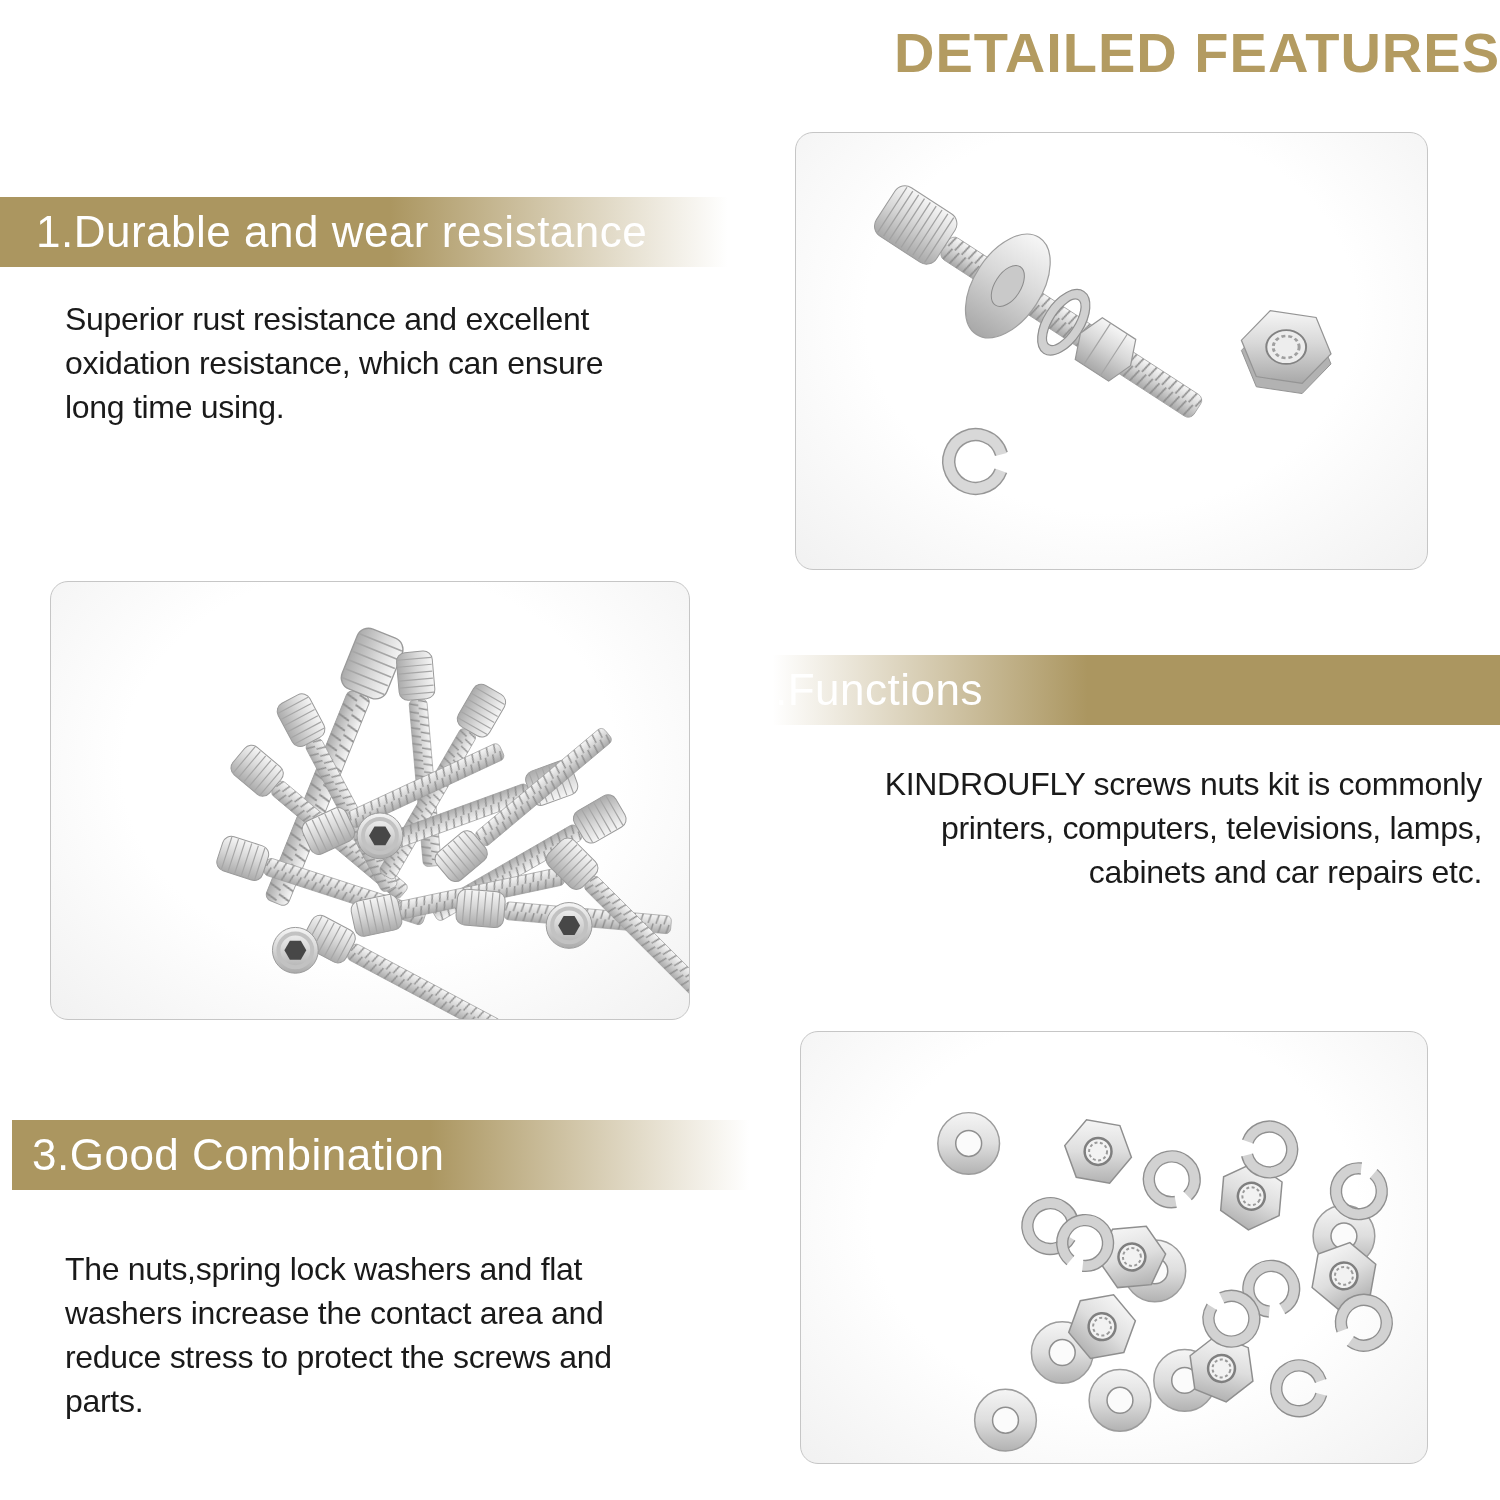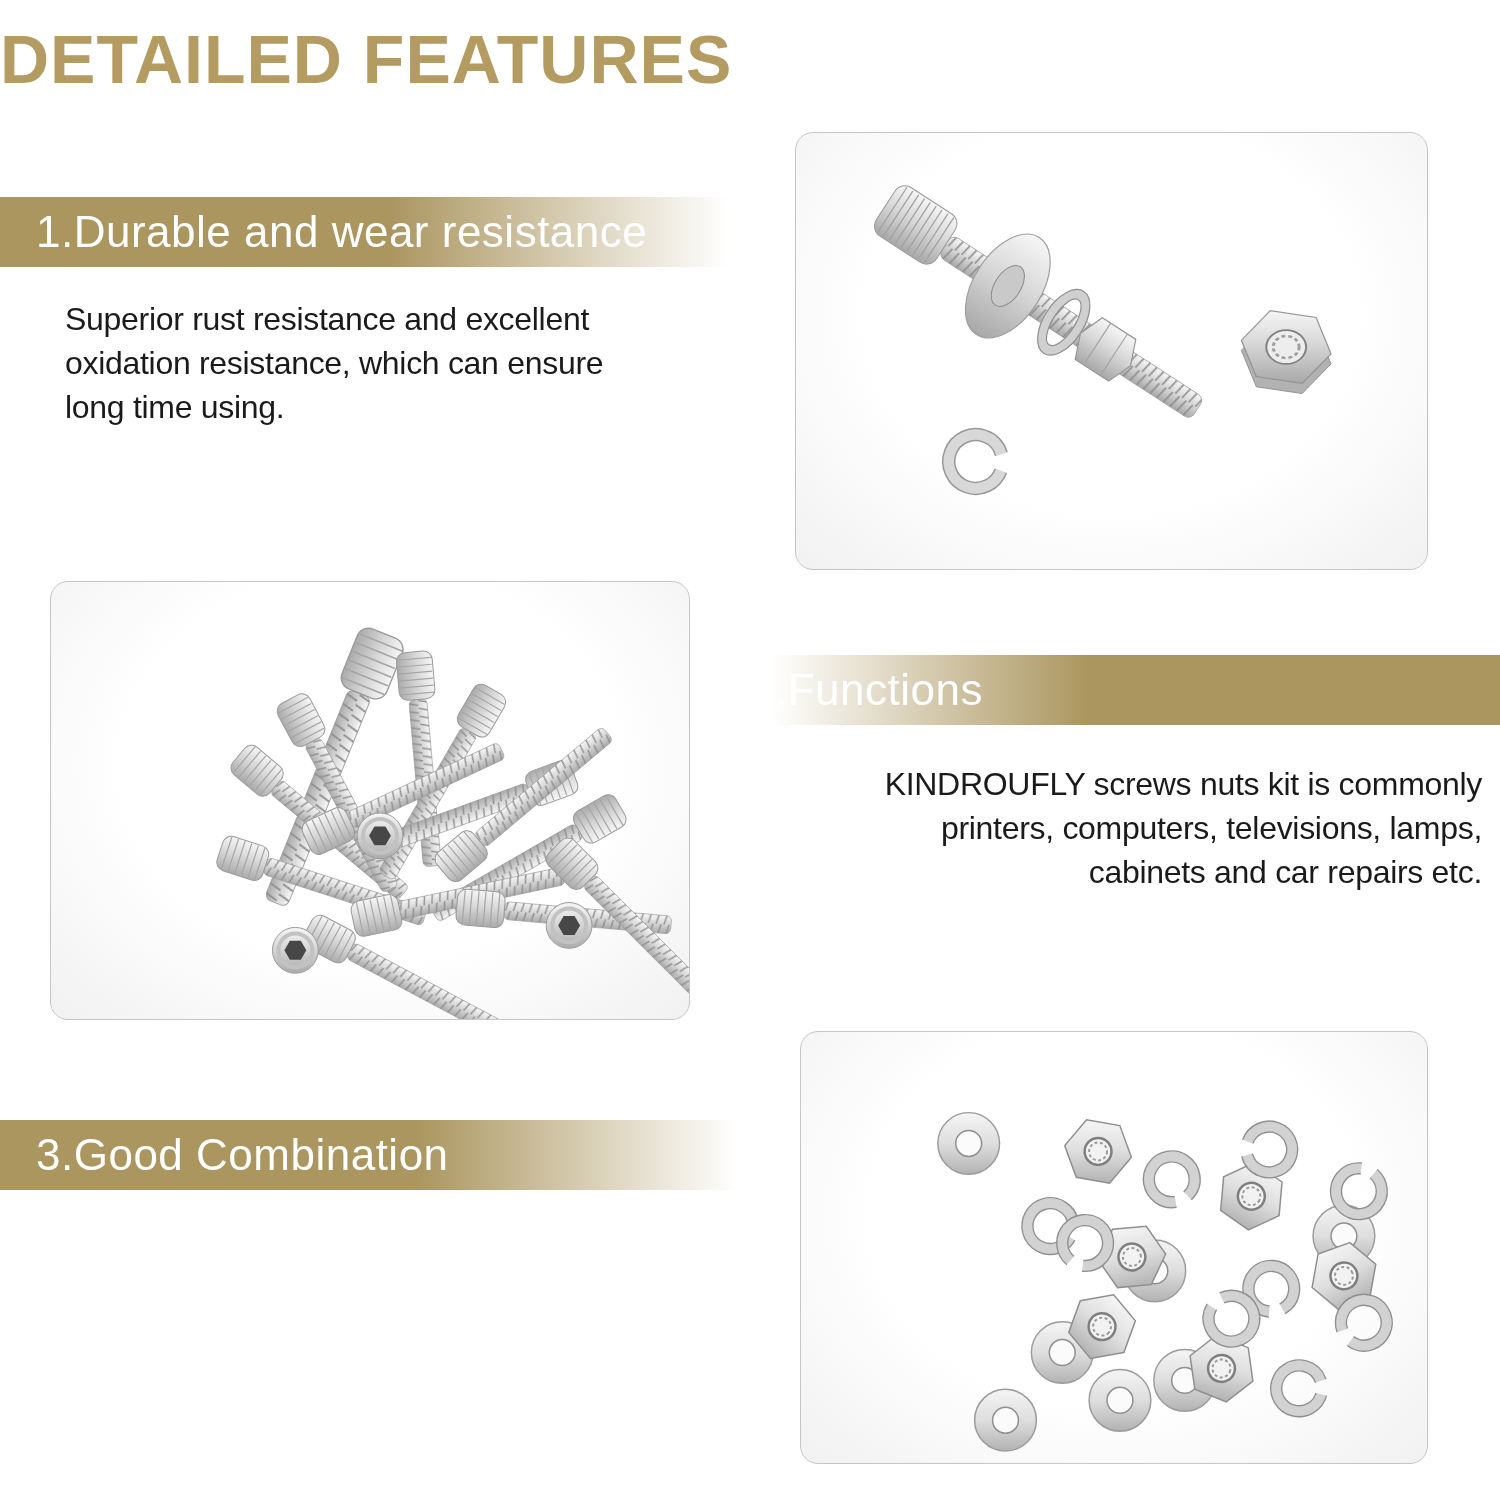--- a/index.html
+++ b/index.html
@@ -2,39 +2,39 @@
 <html><head>
 <meta charset="utf-8">
 <style>
   html,body { margin:0; padding:0; background:#ffffff; }
   .canvas {
     position:relative; width:1500px; height:1500px; background:#ffffff;
     font-family:"Liberation Sans", sans-serif; overflow:hidden;
   }
   .page-title {
     position:absolute; top:20px; left:0; right:0; margin:0;
-    text-align:left; font-size:68px; font-weight:800; letter-spacing:1px;
+    text-align:right; font-size:56px; font-weight:800; letter-spacing:1px;
     color:#b39b61;
   }
   .banner {
     position:absolute; height:70px; box-sizing:border-box;
     display:flex; align-items:center;
     color:#ffffff; font-weight:normal; font-size:44px; letter-spacing:0.5px;
     white-space:nowrap;
   }
   .banner-1 {
     top:197px; left:0; width:750px; padding-left:36px;
     background:linear-gradient(90deg,#ab9660 0%,#ab9660 52%,rgba(171,150,96,0) 97%);
   }
   .banner-2 {
     top:655px; left:750px; width:750px; padding-right:111px; justify-content:flex-start;
     background:linear-gradient(270deg,#ab9660 0%,#ab9660 55%,rgba(171,150,96,0) 97%);
   }
   .banner-3 {
-    top:1120px; left:0; width:760px; padding-left:36px;
+    top:1120px; left:12px; width:760px; padding-left:20px;
     background:linear-gradient(90deg,#ab9660 0%,#ab9660 55%,rgba(171,150,96,0) 97%);
   }
   .bodytext {
     position:absolute; font-size:32px; line-height:1.38; color:#1a1a1a;
     letter-spacing:-0.3px;
   }
   .body-1 { top:297px; left:65px; width:705px; }
   .body-2 { top:762px; left:700px; width:782px; text-align:right; }
   .body-3 { top:1247px; left:65px; width:705px; }
   .photo-card {
@@ -159,20 +159,26 @@
       <use href="#scr" transform="translate(430,260) rotate(-40)"></use>
       <use href="#scrHead" transform="translate(330,255)"></use>
       <use href="#scrHead" transform="translate(245,370)"></use>
       <use href="#scrHead" transform="translate(520,345)"></use>
     </svg>
   </div>
 
   <div class="banner banner-3">
     <span>3.Good Combination</span>
   </div>
+  <div class="bodytext body-3">
+    <div>The nuts,spring lock washers and flat</div>
+    <div>washers increase the contact area and</div>
+    <div>reduce stress to protect the screws and</div>
+    <div>parts.</div>
+  </div>
 
   <div class="photo-card card-3">
     <svg viewBox="0 0 628 433" aria-hidden="true">
       <defs>
         <linearGradient id="mg3" x1="0" y1="0" x2="0" y2="1">
           <stop offset="0" stop-color="#f5f5f5"></stop>
           <stop offset="0.5" stop-color="#dedede"></stop>
           <stop offset="1" stop-color="#b2b2b2"></stop>
         </linearGradient>
         <g id="nut3">

